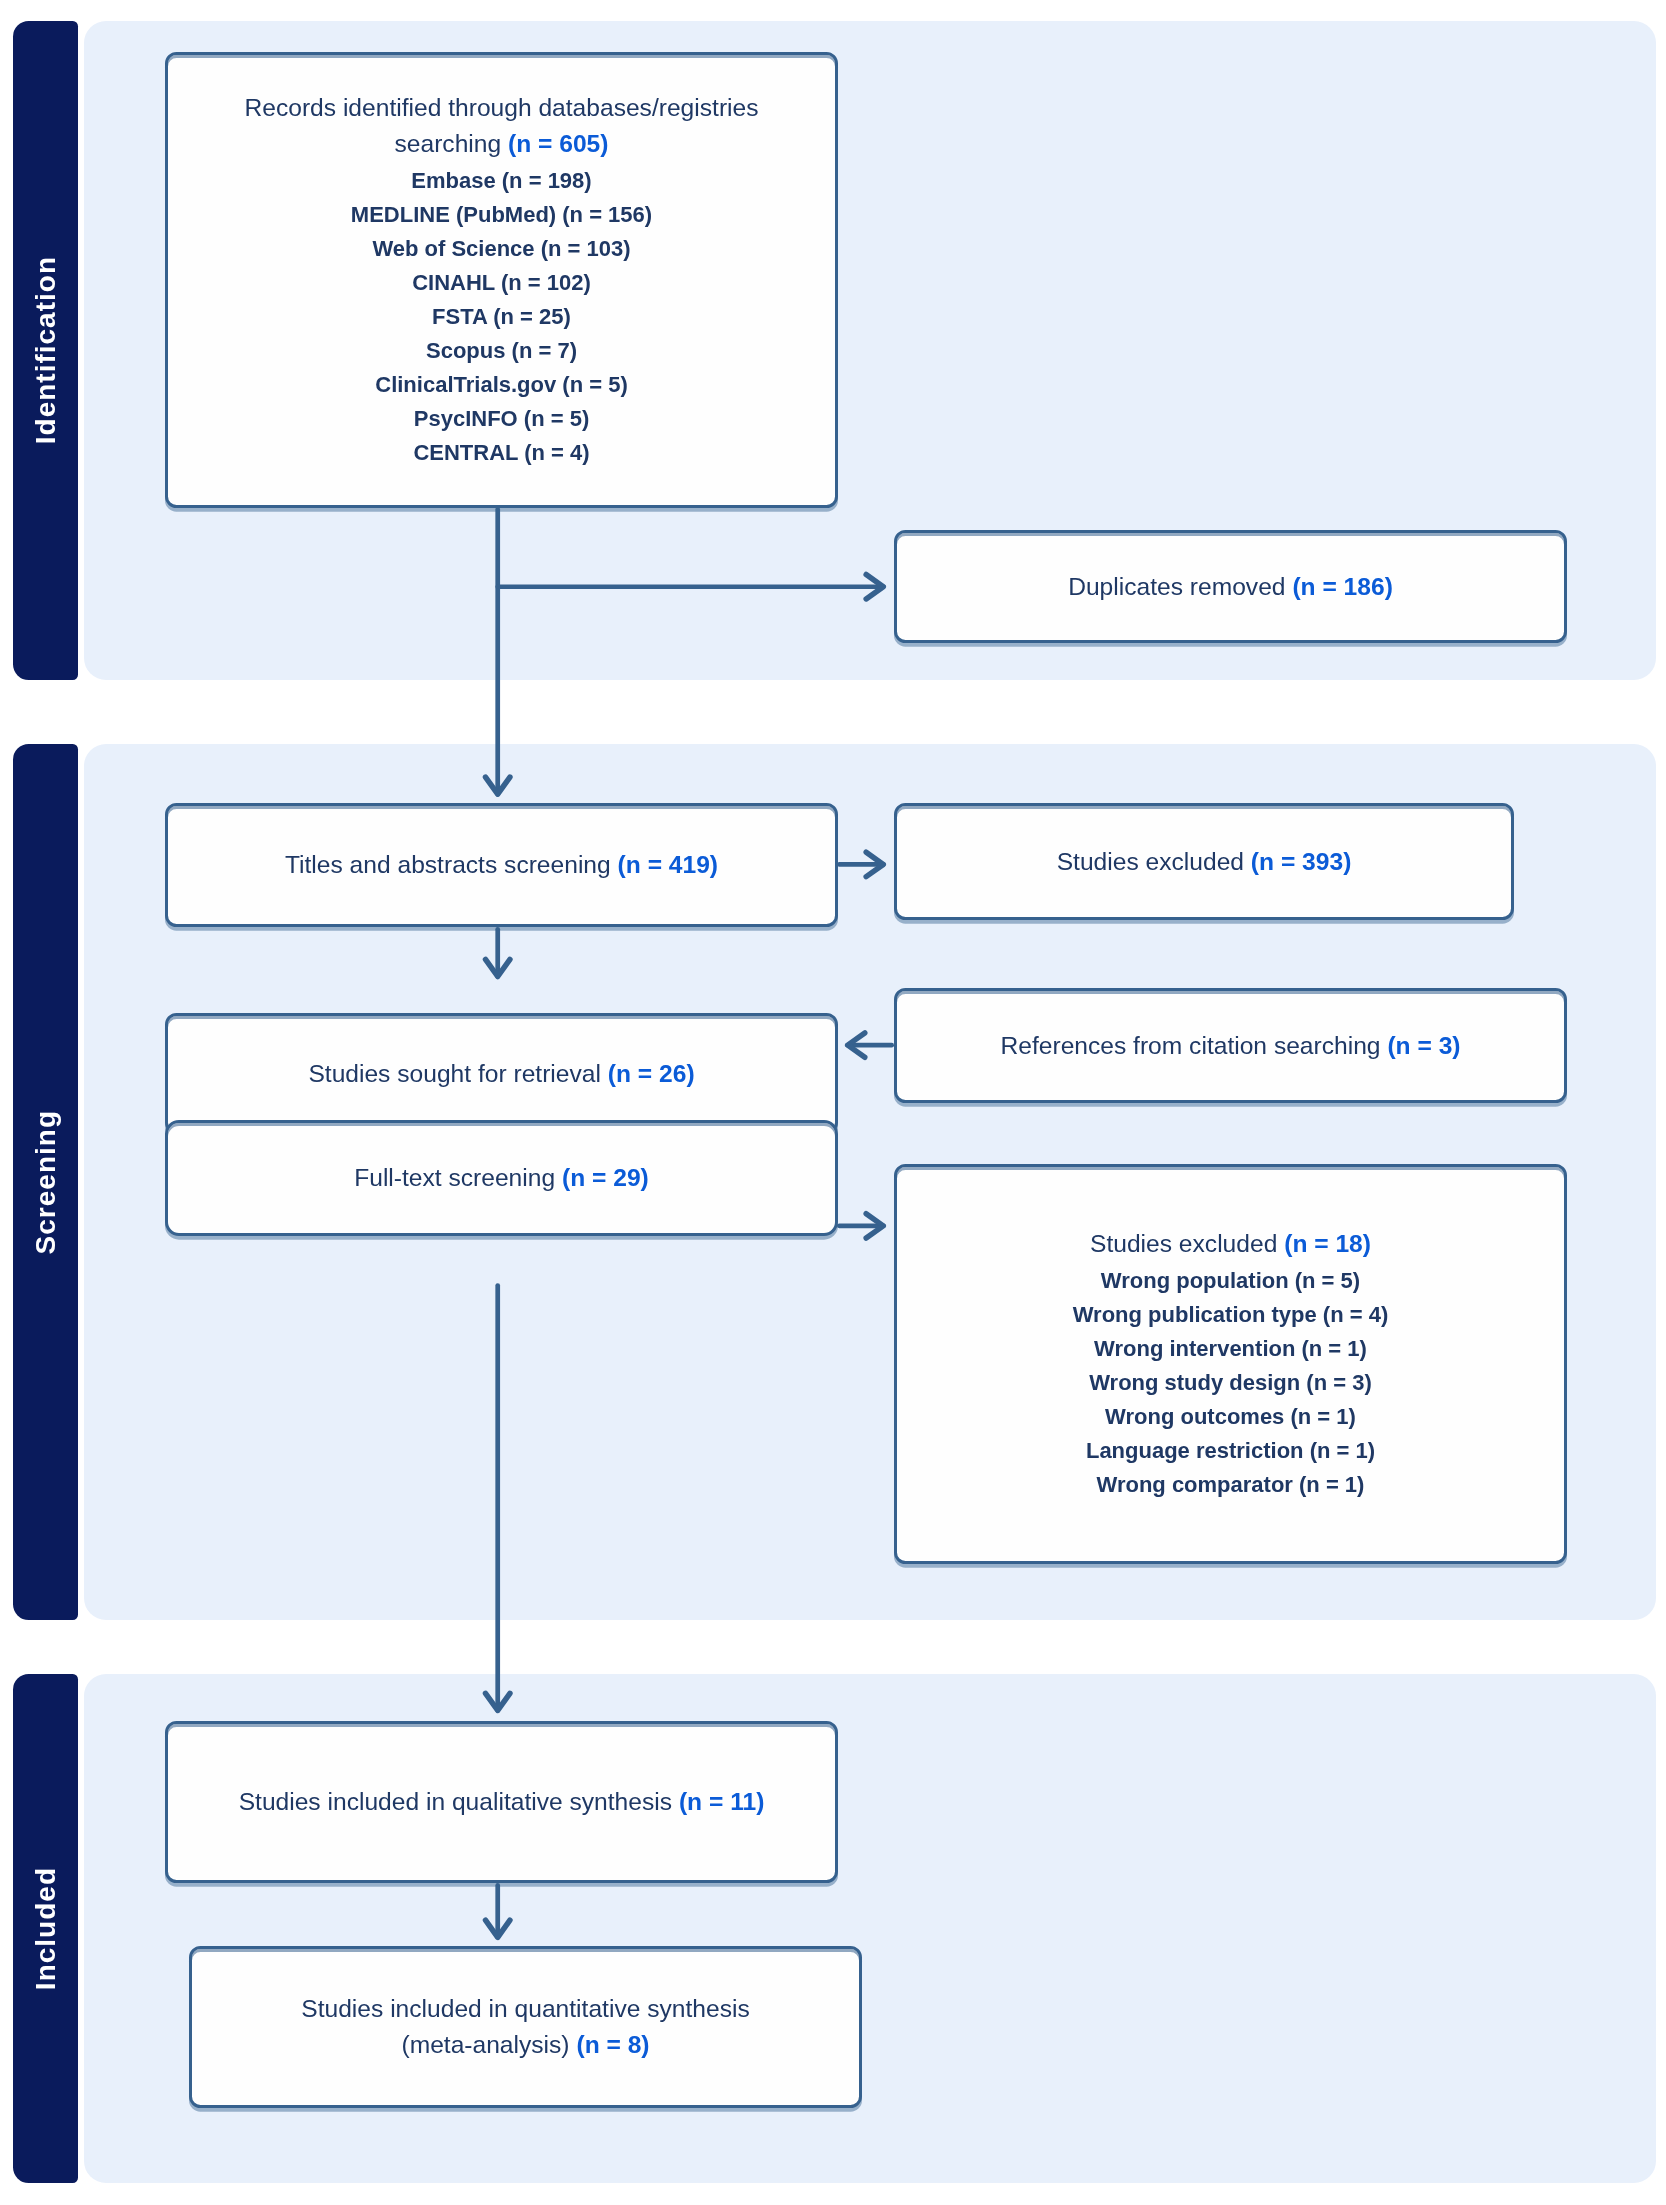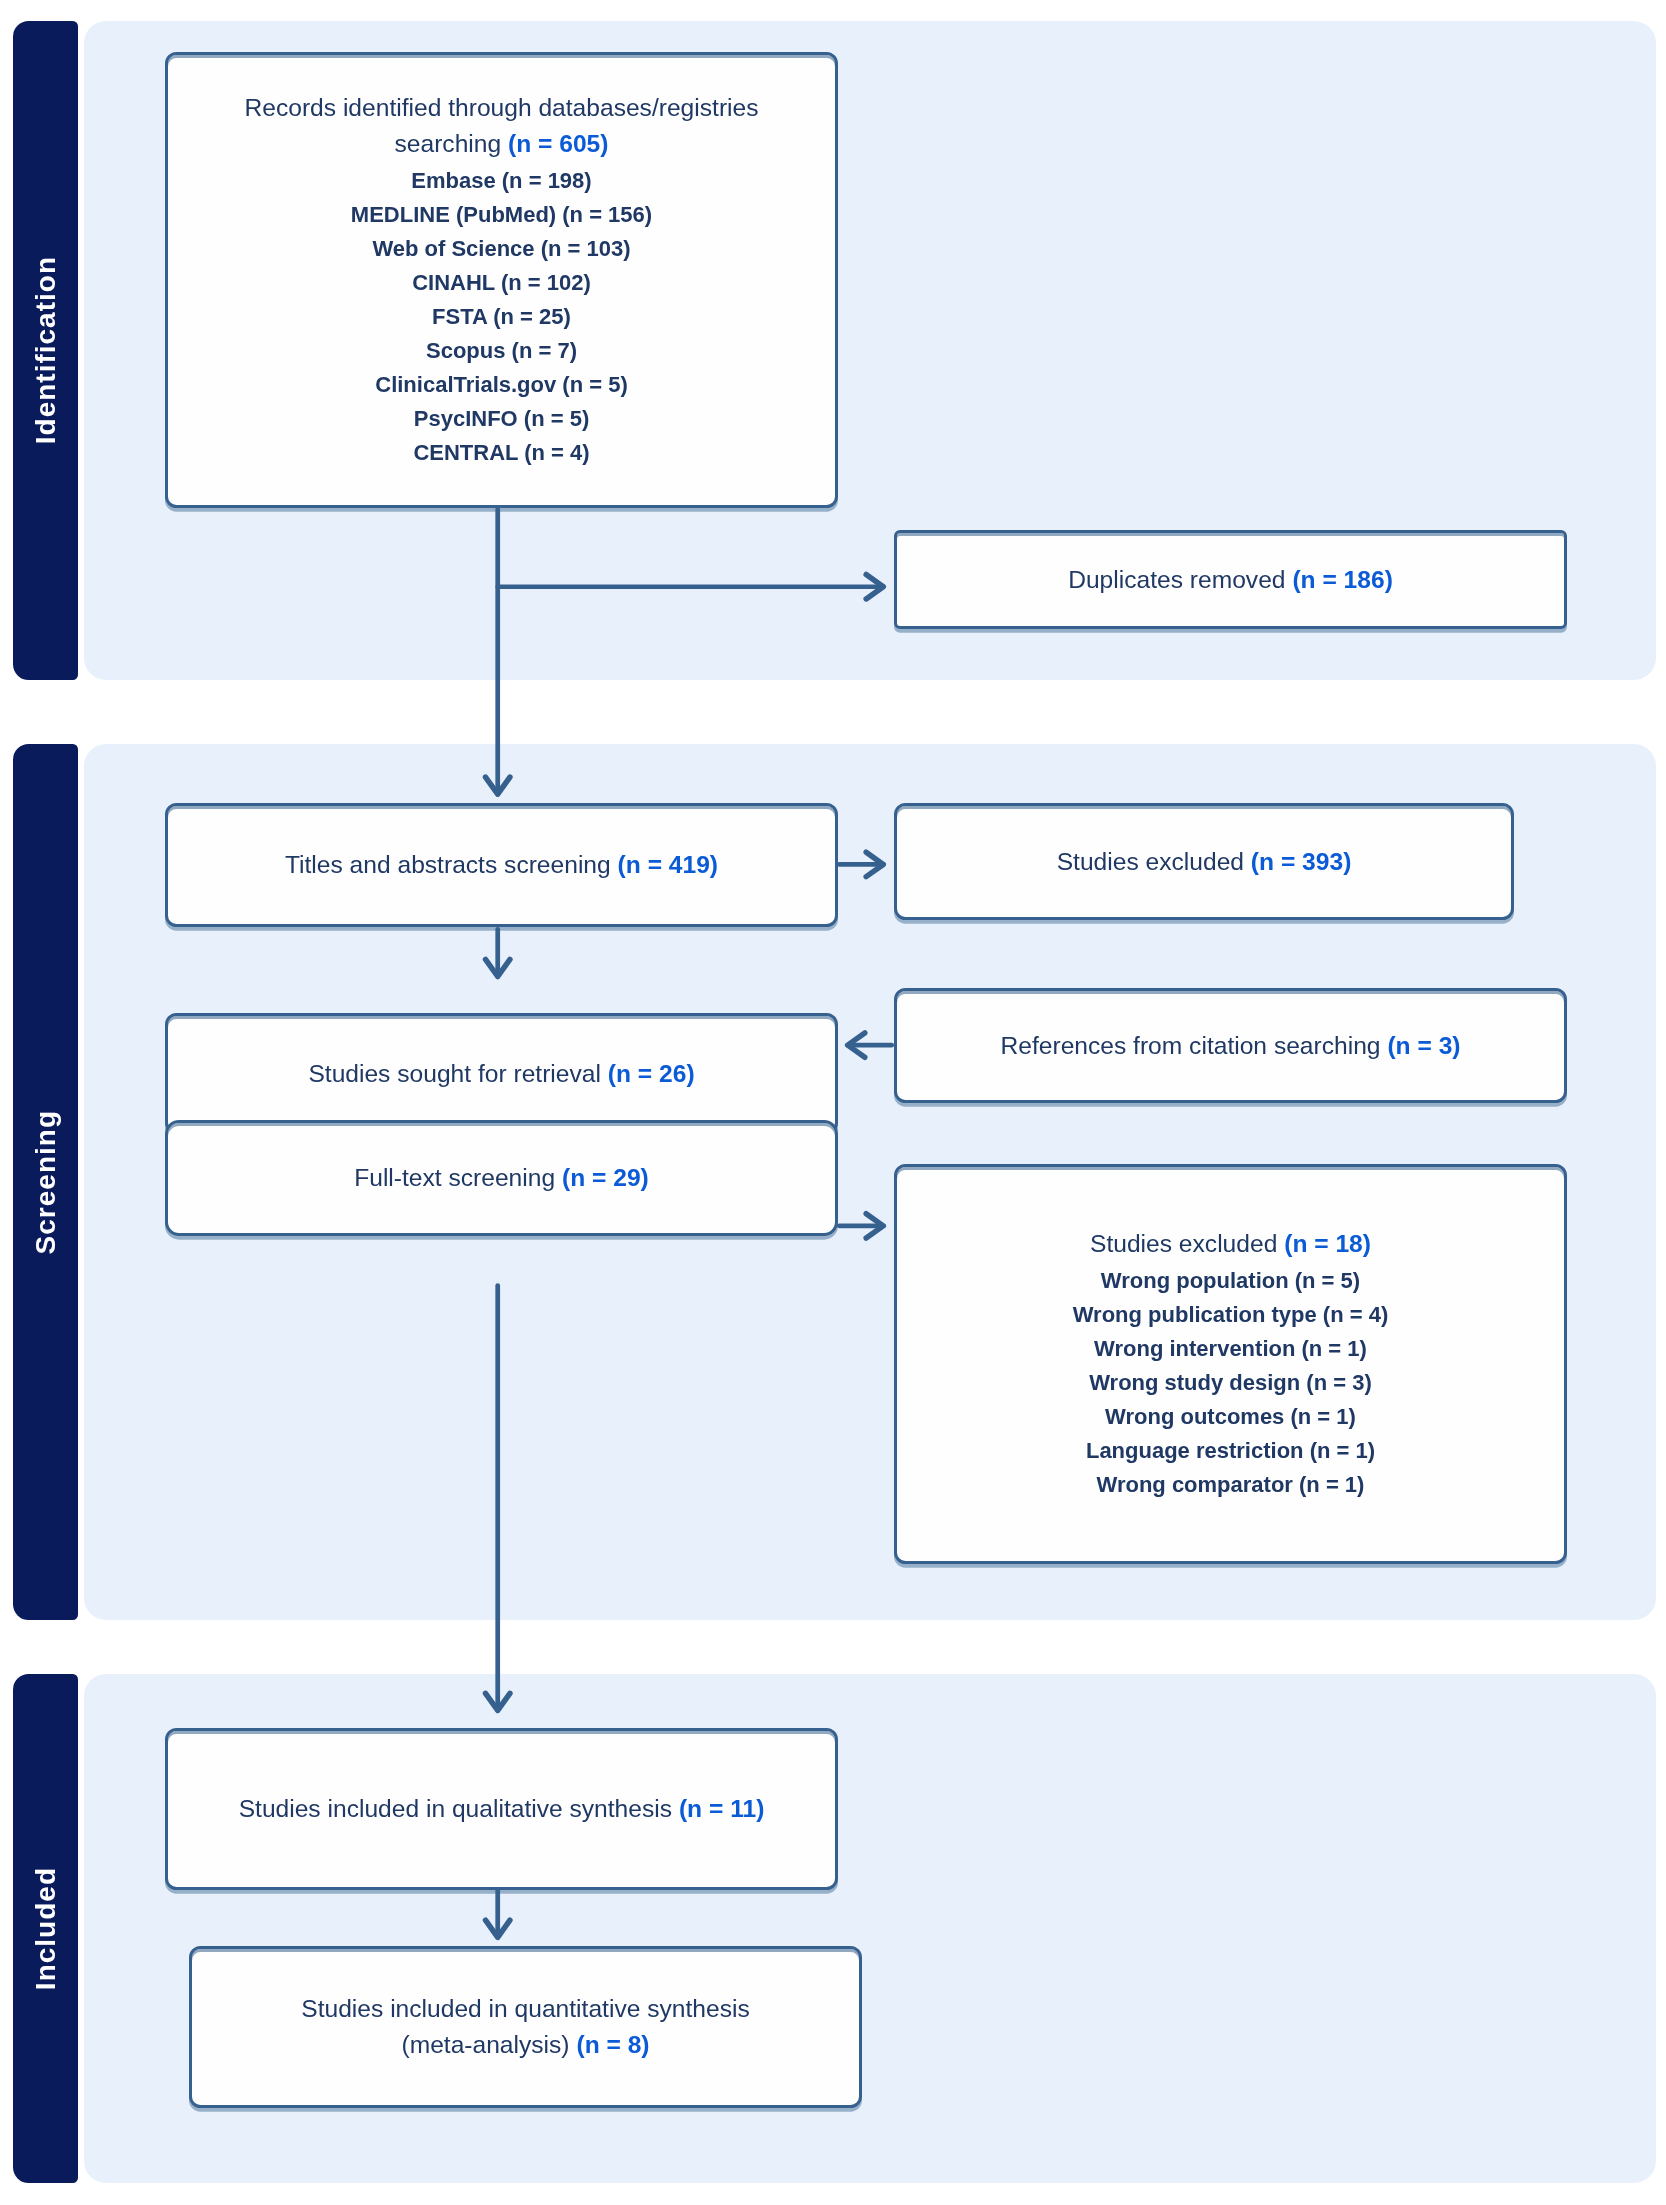--- a/index.html
+++ b/index.html
@@ -92,21 +92,21 @@
         <div class="sub-line">Web of Science (n = 103)</div>
         <div class="sub-line">CINAHL (n = 102)</div>
         <div class="sub-line">FSTA (n = 25)</div>
         <div class="sub-line">Scopus (n = 7)</div>
         <div class="sub-line">ClinicalTrials.gov (n = 5)</div>
         <div class="sub-line">PsycINFO (n = 5)</div>
         <div class="sub-line">CENTRAL (n = 4)</div>
       </div>
   </div>
 
-  <div class="node" style="left:894px;top:530px;width:673px;height:99px;border-radius:6px;">
+  <div class="node" style="left:894px;top:530px;width:673px;height:113px;">
     <div class="main-line">
       <span>Duplicates removed</span><b class="n">(n = 186)</b>
     </div>
   </div>
 
   <div class="node" style="left:165px;top:803px;width:673px;height:124px;">
     <div class="main-line">
       <span>Titles and abstracts screening</span><b class="n">(n = 419)</b>
     </div>
   </div>
@@ -143,21 +143,21 @@
         <div class="sub-line">Wrong population (n = 5)</div>
         <div class="sub-line">Wrong publication type (n = 4)</div>
         <div class="sub-line">Wrong intervention (n = 1)</div>
         <div class="sub-line">Wrong study design (n = 3)</div>
         <div class="sub-line">Wrong outcomes (n = 1)</div>
         <div class="sub-line">Language restriction (n = 1)</div>
         <div class="sub-line">Wrong comparator (n = 1)</div>
       </div>
   </div>
 
-  <div class="node" style="left:165px;top:1721px;width:673px;height:162px;margin-top:7px;">
+  <div class="node" style="left:165px;top:1721px;width:673px;height:162px;">
     <div class="main-line">
       <span>Studies included in qualitative synthesis</span><b class="n">(n = 11)</b>
     </div>
   </div>
 
   <div class="node" style="left:165px;top:1946px;width:673px;height:162px;margin-left:24px;">
     <div class="main-line">Studies included in quantitative synthesis</div>
     <div class="main-line">
       <span>(meta-analysis)</span><b class="n">(n = 8)</b>
     </div>

